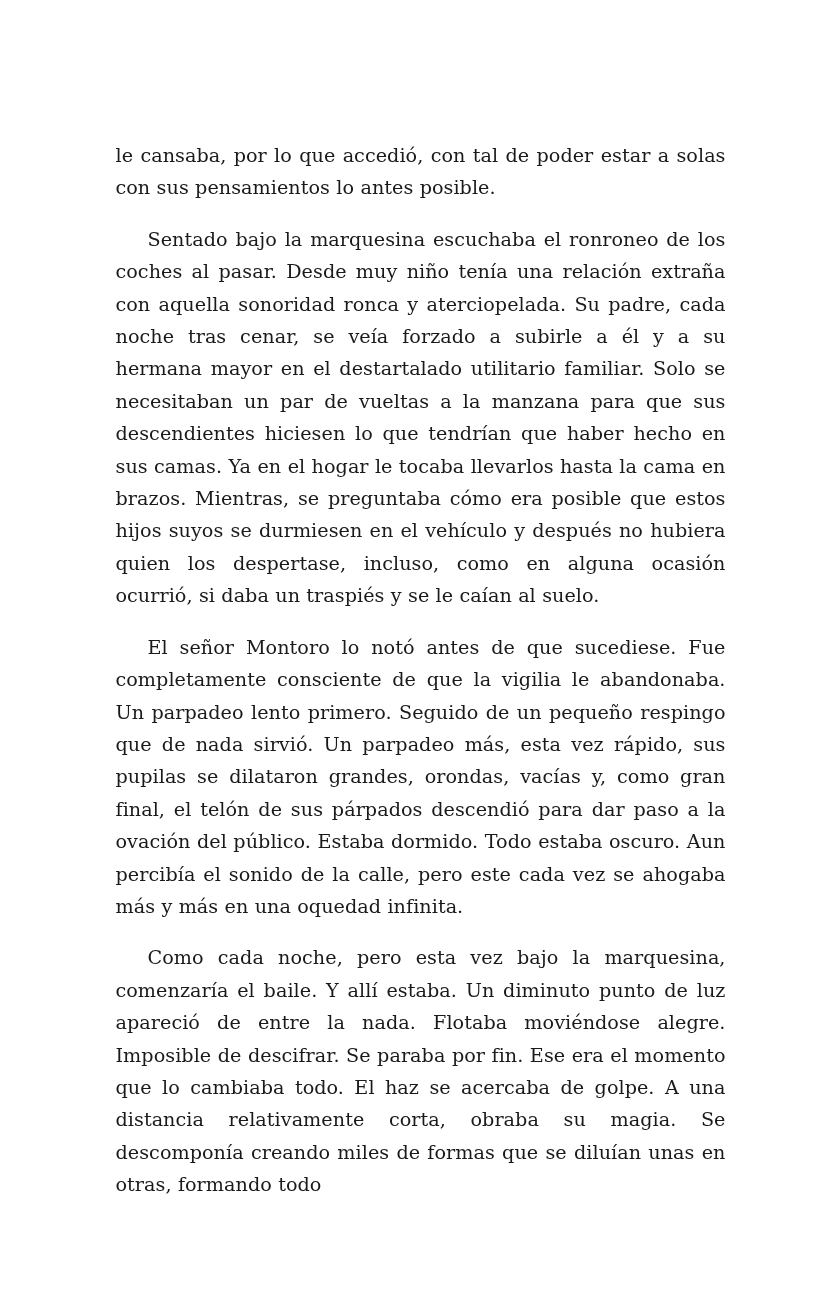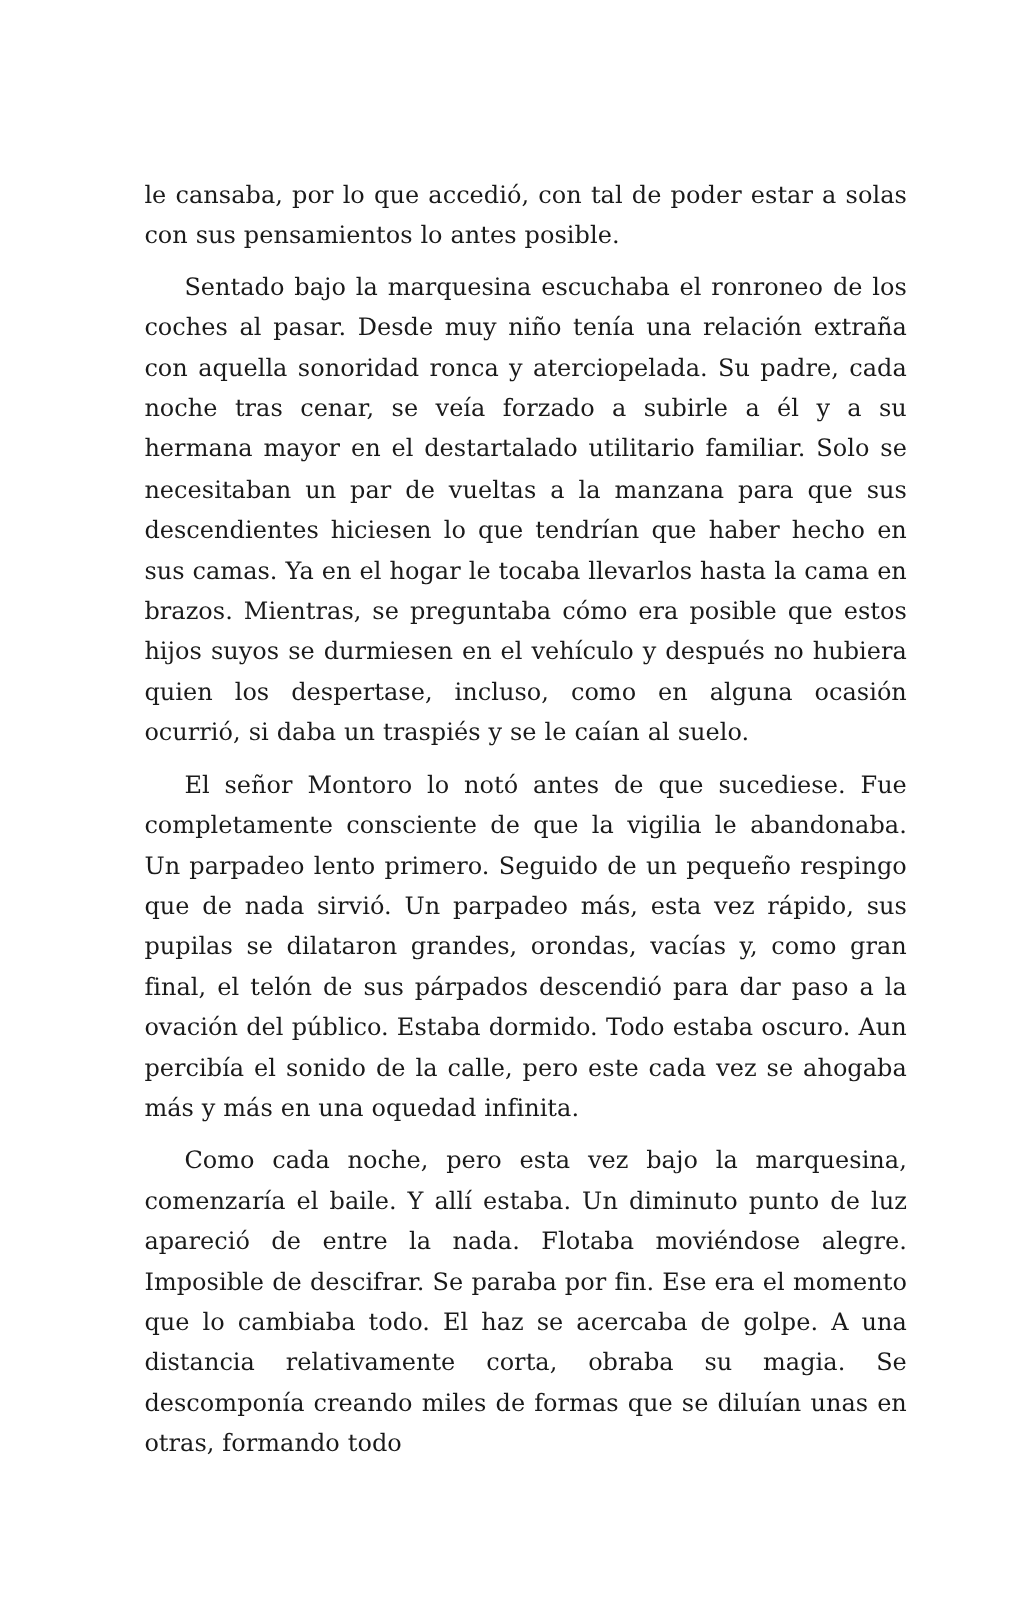--- a/index.html
+++ b/index.html
@@ -33,21 +33,21 @@
     color: #1a1a1a;
     text-align: justify;
     text-justify: inter-word;
     -webkit-hyphens: none;
     hyphens: none;
     word-spacing: 0.01em;
     letter-spacing: 0.002em;
   }
 
   .para + .para {
-    margin-top: 9px;
+    margin-top: 19px;
   }
 
   .para.indent {
     text-indent: 32px;
   }
 
   
   .para::after {
     content: "";
     display: inline-block;

